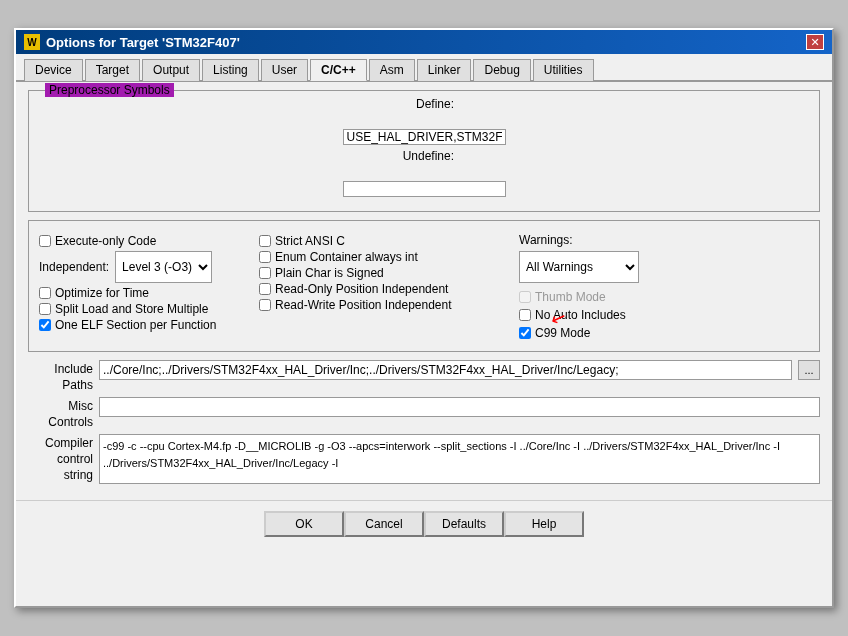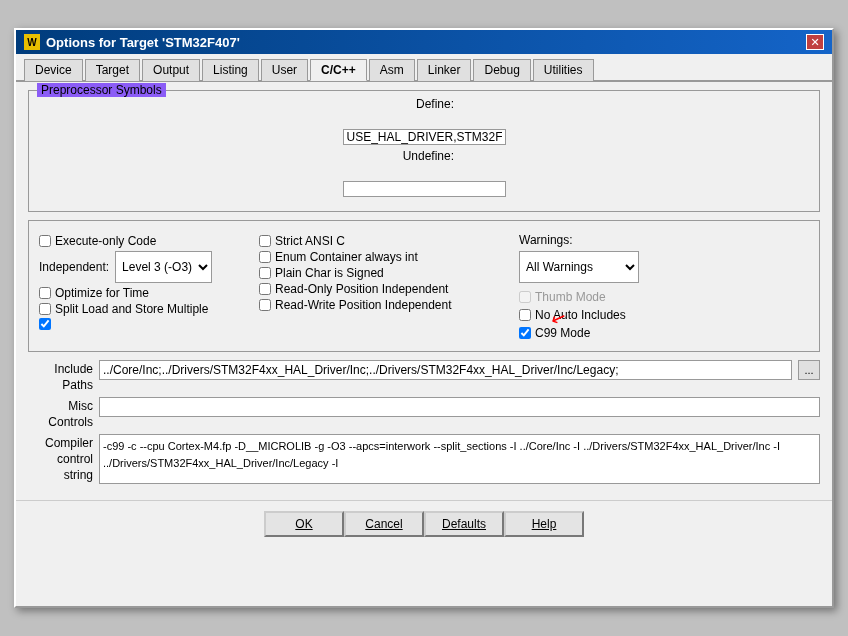--- a/index.html
+++ b/index.html
@@ -90,22 +90,22 @@
     }
     .group-box {
       border: 1px solid #999;
       padding: 6px 10px 10px 10px;
       margin-bottom: 8px;
       position: relative;
     }
     .group-box-title {
       position: absolute;
       top: -8px;
-      left: 8px;
-      background: #8b5cf6;
+      left: 16px;
+      background: #a21caf;
       padding: 0 4px;
       font-size: 12px;
     }
     .form-row {
       display: flex;
       align-items: center;
       margin-bottom: 4px;
       gap: 18px;
       flex-direction: column;
     }
@@ -225,21 +225,20 @@
       font-size: 11px;
       line-height: 1.5;
       min-height: 50px;
     }
     .dialog-footer {
       display: flex;
       justify-content: center;
       padding: 10px;
       border-top: 1px solid #ccc;
       margin-top: 4px;
-      text-decoration: underline;
     }
     .footer-btn {
       min-width: 80px;
       height: 26px;
       border: 2px outset #ccc;
       background: #e4e4e4;
       cursor: pointer;
       font-size: 12px;
     }
     .disabled-text {
@@ -306,20 +305,21 @@
           <div class="checkbox-row">
             <input type="checkbox" style="">
             <span>Optimize for Time</span>
           </div>
           <div class="checkbox-row">
             <input type="checkbox" style="">
             <span>Split Load and Store Multiple</span>
           </div>
           <div class="checkbox-row">
             <input type="checkbox" checked="" style="">
+            <span>One ELF Section per Function</span>
           </div>
         </div>
 
         <div>
           <div class="checkbox-row">
             <input type="checkbox" style="">
             <span>Strict ANSI C</span>
           </div>
           <div class="checkbox-row">
             <input type="checkbox" style="">

